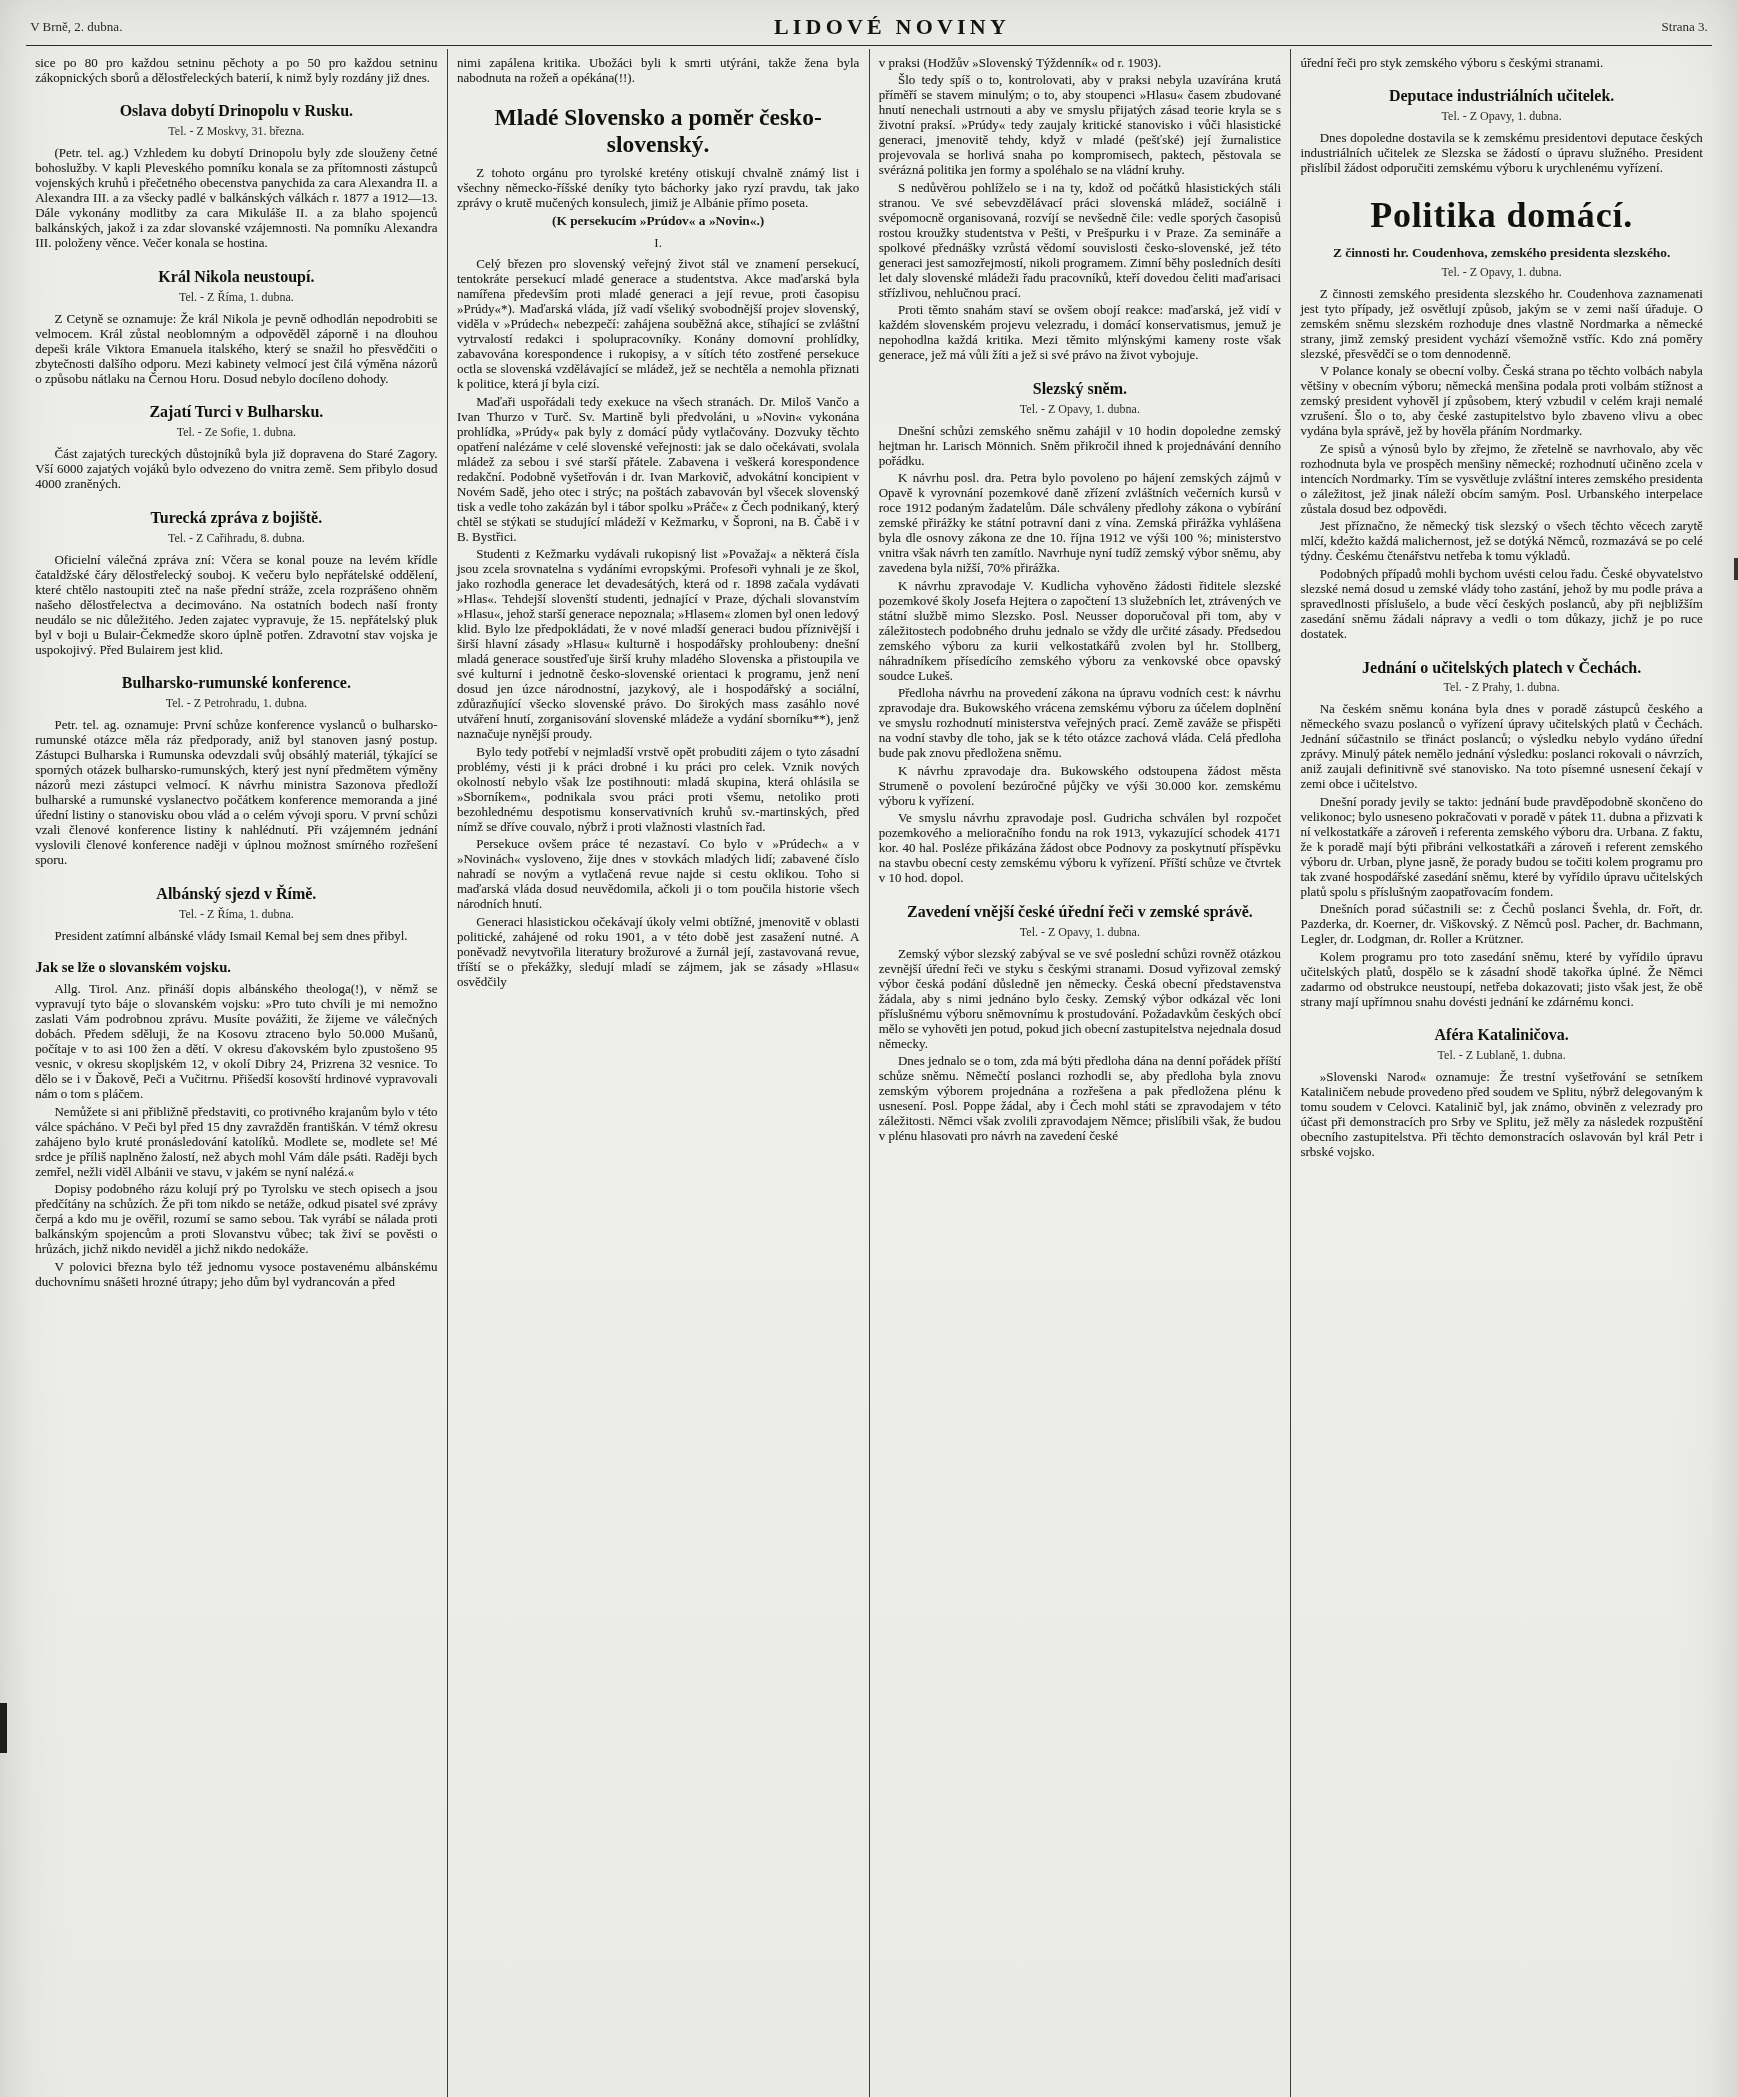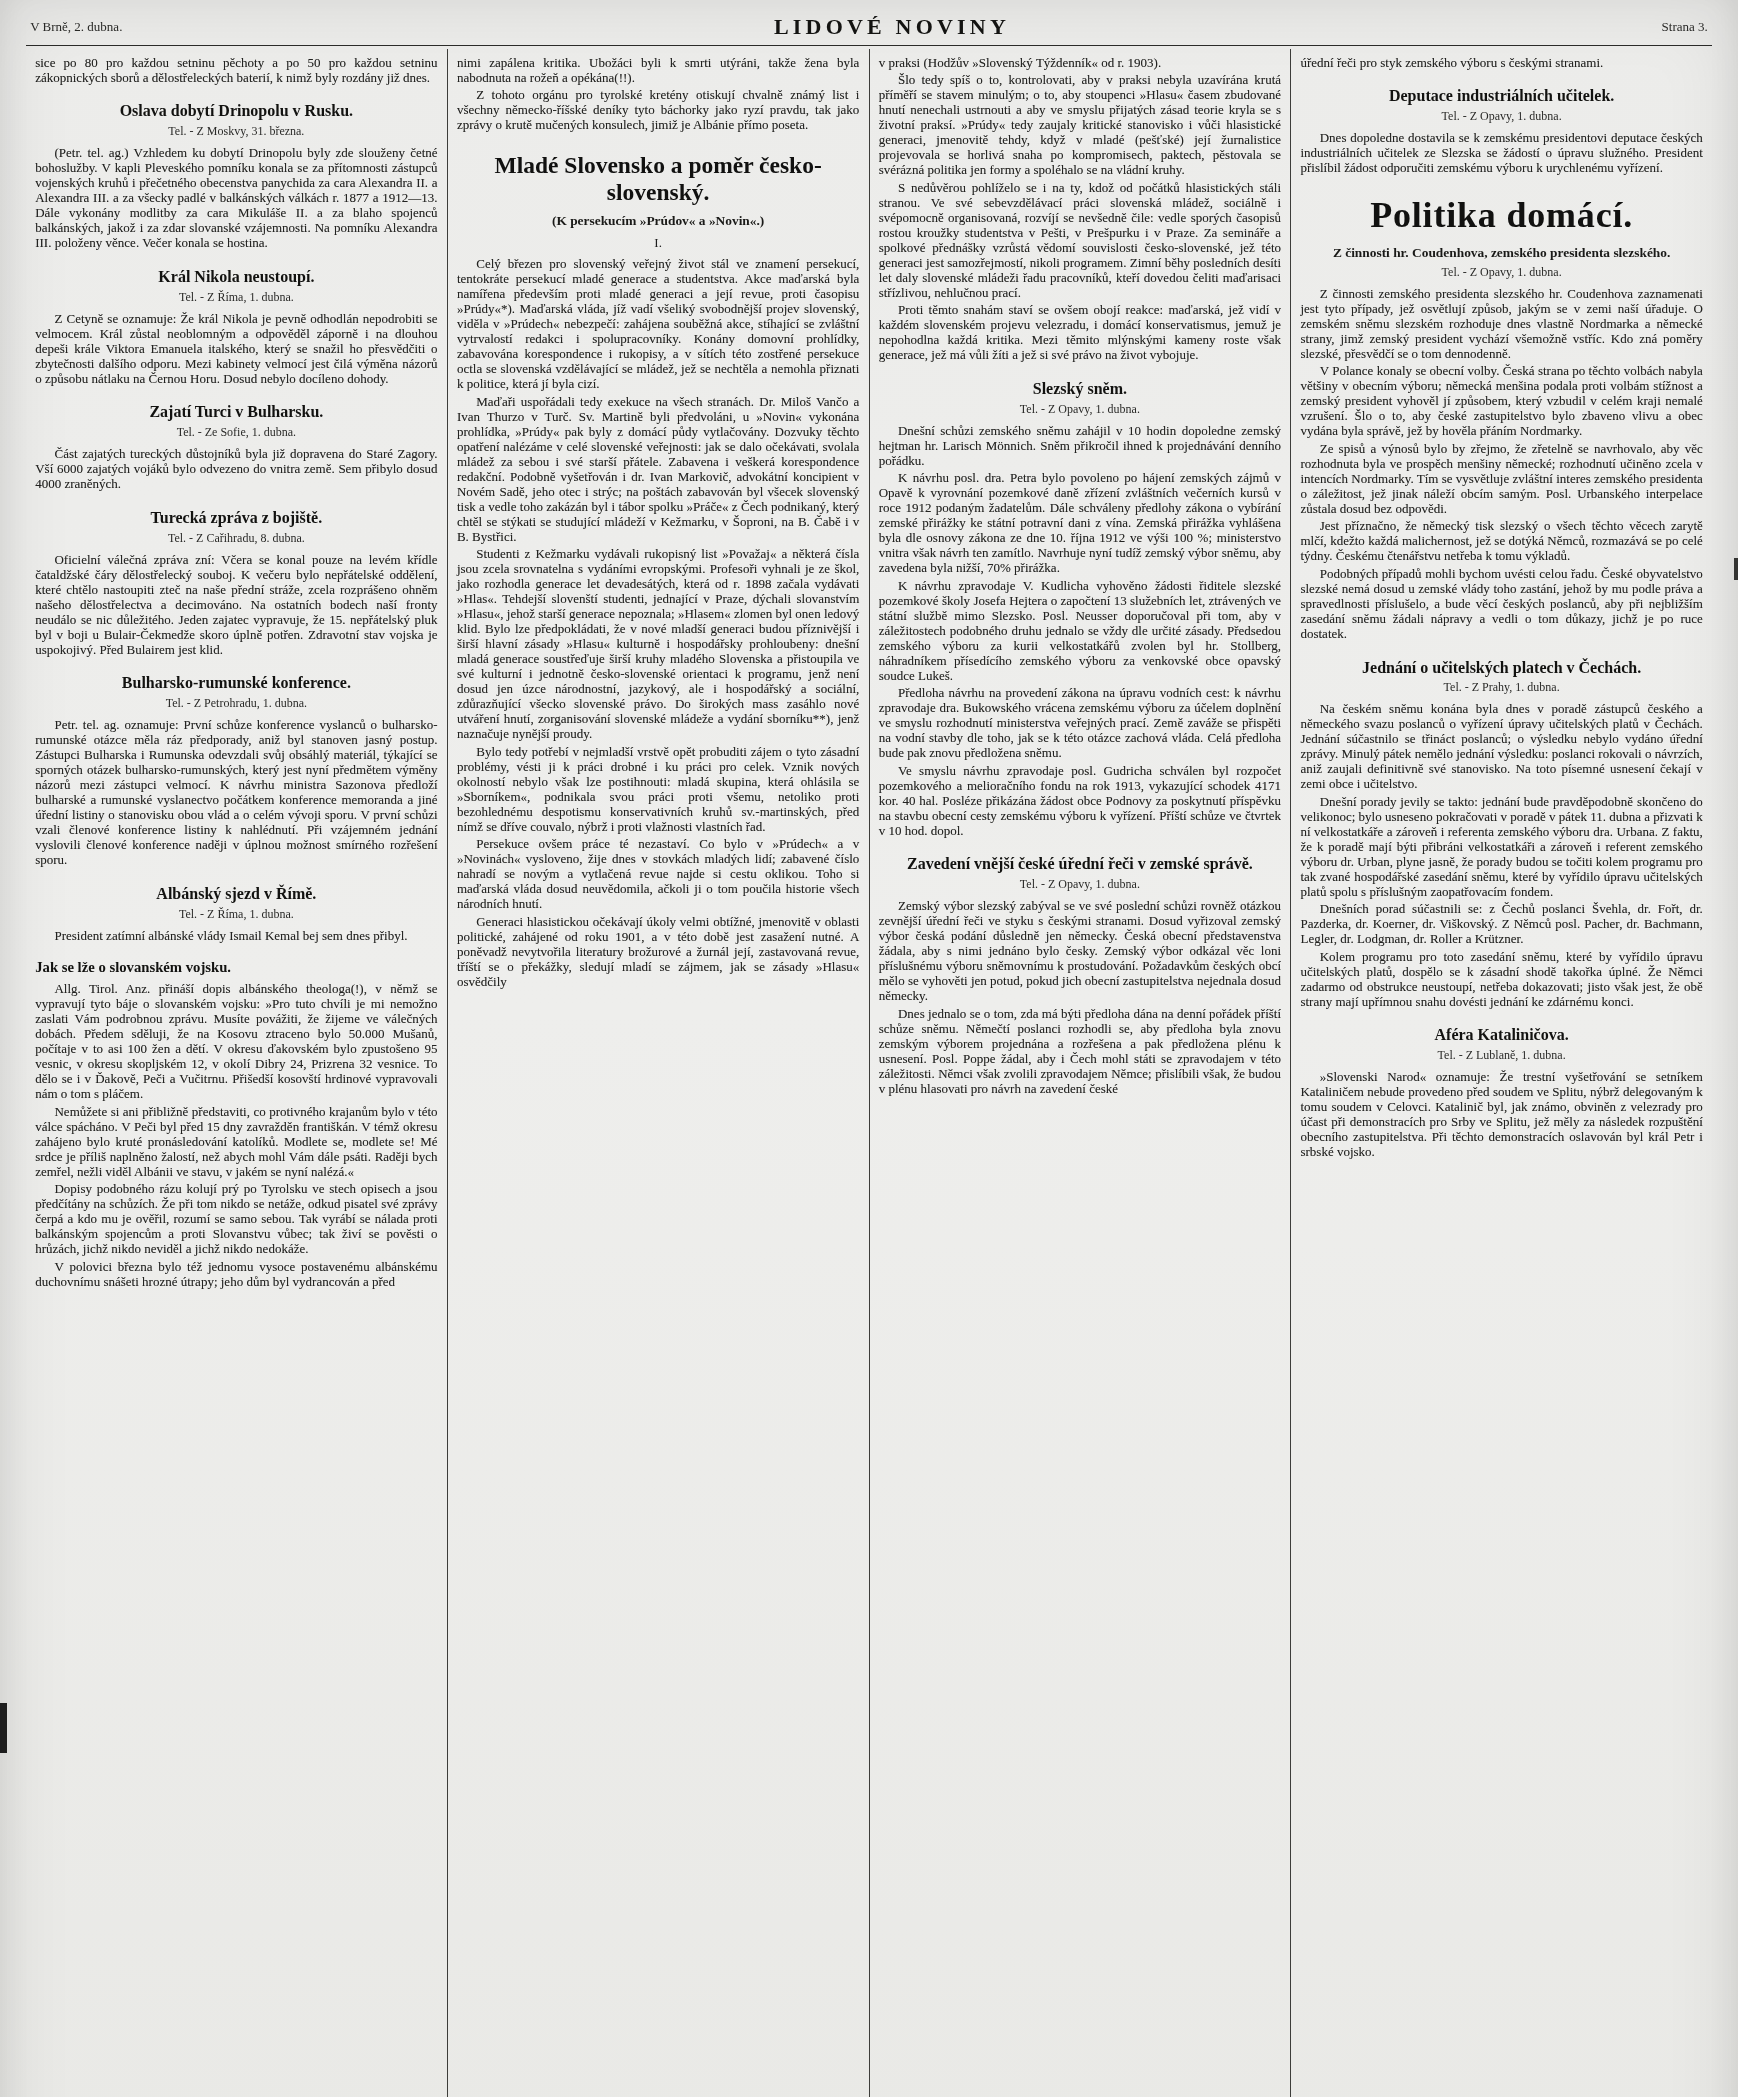--- a/index.html
+++ b/index.html
@@ -163,42 +163,43 @@
         <div class="blk tel">Tel. - Z Říma, 1. dubna.</div>
         <div class="blk p">President zatímní albánské vlády Ismail Kemal bej sem dnes přibyl.</div>
         <div class="blk h3">Jak se lže o slovanském vojsku.</div>
         <div class="blk p">Allg. Tirol. Anz. přináší dopis albánského theologa(!), v němž se vypravují tyto báje o slovanském vojsku: »Pro tuto chvíli je mi nemožno zaslati Vám podrobnou zprávu. Musíte povážiti, že žijeme ve válečných dobách. Předem sděluji, že na Kosovu ztraceno bylo 50.000 Mušanů, počítaje v to asi 100 žen a dětí. V okresu ďakovském bylo zpustošeno 95 vesnic, v okresu skopljském 12, v okolí Dibry 24, Prizrena 32 vesnice. To dělo se i v Ďakově, Peči a Vučitrnu. Přišedší kosovští hrdinové vypravovali nám o tom s pláčem.</div>
         <div class="blk p">Nemůžete si ani přibližně představiti, co protivného krajanům bylo v této válce spácháno. V Peči byl před 15 dny zavražděn františkán. V témž okresu zahájeno bylo kruté pronásledování katolíků. Modlete se, modlete se! Mé srdce je příliš naplněno žalostí, než abych mohl Vám dále psáti. Raději bych zemřel, nežli viděl Albánii ve stavu, v jakém se nyní nalézá.«</div>
         <div class="blk p">Dopisy podobného rázu kolují prý po Tyrolsku ve stech opisech a jsou předčítány na schůzích. Že při tom nikdo se netáže, odkud pisatel své zprávy čerpá a kdo mu je ověřil, rozumí se samo sebou. Tak vyrábí se nálada proti balkánským spojencům a proti Slovanstvu vůbec; tak živí se pověsti o hrůzách, jichž nikdo neviděl a jichž nikdo nedokáže.</div>
         <div class="blk p">V polovici března bylo též jednomu vysoce postavenému albánskému duchovnímu snášeti hrozné útrapy; jeho dům byl vydrancován a před</div>
       </div>
       <div class="col">
         <div class="blk cont">nimi zapálena kritika. Ubožáci byli k smrti utýráni, takže žena byla nabodnuta na rožeň a opékána(!!).</div>
+        <div class="blk hart">Mladé Slovensko a poměr česko-slovenský.</div>
         <div class="blk p">Z tohoto orgánu pro tyrolské kretény otiskují chvalně známý list i všechny německo-říšské deníky tyto báchorky jako ryzí pravdu, tak jako zprávy o krutě mučených konsulech, jimiž je Albánie přímo poseta.</div>
-        <div class="blk hart">Mladé Slovensko a poměr česko-slovenský.</div>
         <div class="blk sub">(K persekucím »Prúdov« a »Novin«.)</div>
         <div class="blk rom">I.</div>
         <div class="blk p">Celý březen pro slovenský veřejný život stál ve znamení persekucí, tentokráte persekucí mladé generace a studentstva. Akce maďarská byla namířena především proti mladé generaci a její revue, proti časopisu »Prúdy«*). Maďarská vláda, jíž vadí všeliký svobodnější projev slovenský, viděla v »Prúdech« nebezpečí: zahájena souběžná akce, stíhající se zvláštní vytrvalostí redakci i spolupracovníky. Konány domovní prohlídky, zabavována korespondence i rukopisy, a v sítích této zostřené persekuce octla se slovenská vzdělávající se mládež, jež se nechtěla a nemohla přiznati k politice, která jí byla cizí.</div>
         <div class="blk p">Maďaři uspořádali tedy exekuce na všech stranách. Dr. Miloš Vančo a Ivan Thurzo v Turč. Sv. Martině byli předvoláni, u »Novin« vykonána prohlídka, »Prúdy« pak byly z domácí půdy vytlačovány. Dozvuky těchto opatření nalézáme v celé slovenské veřejnosti: jak se dalo očekávati, svolala mládež za sebou i své starší přátele. Zabavena i veškerá korespondence redakční. Podobně vyšetřován i dr. Ivan Markovič, advokátní koncipient v Novém Sadě, jeho otec i strýc; na poštách zabavován byl všecek slovenský tisk a vedle toho zakázán byl i tábor spolku »Práče« z Čech podnikaný, který chtěl se stýkati se studující mládeží v Kežmarku, v Šoproni, na B. Čabě i v B. Bystřici.</div>
         <div class="blk p">Studenti z Kežmarku vydávali rukopisný list »Považaj« a některá čísla jsou zcela srovnatelna s vydáními evropskými. Profesoři vyhnali je ze škol, jako rozhodla generace let devadesátých, která od r. 1898 začala vydávati »Hlas«. Tehdejší slovenští studenti, jednající v Praze, dýchali slovanstvím »Hlasu«, jehož starší generace nepoznala; »Hlasem« zlomen byl onen ledový klid. Bylo lze předpokládati, že v nové mladší generaci budou příznivější i širší hlavní zásady »Hlasu« kulturně i hospodářsky prohloubeny: dnešní mladá generace soustřeďuje širší kruhy mladého Slovenska a přistoupila ve své kulturní i jednotně česko-slovenské orientaci k programu, jenž není dosud jen úzce národnostní, jazykový, ale i hospodářský a sociální, zdůrazňující všecko slovenské právo. Do širokých mass zasáhlo nové utváření hnutí, zorganisování slovenské mládeže a vydání sborníku**), jenž naznačuje nynější proudy.</div>
         <div class="blk p">Bylo tedy potřebí v nejmladší vrstvě opět probuditi zájem o tyto zásadní problémy, vésti ji k práci drobné i ku práci pro celek. Vznik nových okolností nebylo však lze postihnouti: mladá skupina, která ohlásila se »Sborníkem«, podnikala svou práci proti všemu, netoliko proti bezohlednému despotismu konservativních kruhů sv.-martinských, před nímž se dříve couvalo, nýbrž i proti vlažnosti vlastních řad.</div>
         <div class="blk p">Persekuce ovšem práce té nezastaví. Co bylo v »Prúdech« a v »Novinách« vysloveno, žije dnes v stovkách mladých lidí; zabavené číslo nahradí se novým a vytlačená revue najde si cestu oklikou. Toho si maďarská vláda dosud neuvědomila, ačkoli ji o tom poučila historie všech národních hnutí.</div>
         <div class="blk p">Generaci hlasistickou očekávají úkoly velmi obtížné, jmenovitě v oblasti politické, zahájené od roku 1901, a v této době jest zasažení nutné. A poněvadž nevytvořila literatury brožurové a žurnál její, zastavovaná revue, tříští se o překážky, sledují mladí se zájmem, jak se zásady »Hlasu« osvědčily</div>
       </div>
       <div class="col">
         <div class="blk cont">v praksi (Hodžův »Slovenský Týždenník« od r. 1903).</div>
         <div class="blk p">Šlo tedy spíš o to, kontrolovati, aby v praksi nebyla uzavírána krutá příměří se stavem minulým; o to, aby stoupenci »Hlasu« časem zbudované hnutí nenechali ustrnouti a aby ve smyslu přijatých zásad teorie kryla se s životní praksí. »Prúdy« tedy zaujaly kritické stanovisko i vůči hlasistické generaci, jmenovitě tehdy, když v mladé (pešťské) její žurnalistice projevovala se horlivá snaha po kompromisech, paktech, pěstovala se svérázná politika jen formy a spoléhalo se na vládní kruhy.</div>
         <div class="blk p">S nedůvěrou pohlíželo se i na ty, kdož od počátků hlasistických stáli stranou. Ve své sebevzdělávací práci slovenská mládež, sociálně i svépomocně organisovaná, rozvíjí se nevšedně čile: vedle sporých časopisů rostou kroužky studentstva v Pešti, v Prešpurku i v Praze. Za semináře a spolkové přednášky vzrůstá vědomí souvislosti česko-slovenské, jež této generaci jest samozřejmostí, nikoli programem. Zimní běhy posledních desíti let daly slovenské mládeži řadu pracovníků, kteří dovedou čeliti maďarisaci střízlivou, nehlučnou prací.</div>
         <div class="blk p">Proti těmto snahám staví se ovšem obojí reakce: maďarská, jež vidí v každém slovenském projevu velezradu, i domácí konservatismus, jemuž je nepohodlna každá kritika. Mezi těmito mlýnskými kameny roste však generace, jež má vůli žíti a jež si své právo na život vybojuje.</div>
         <div class="blk h2">Slezský sněm.</div>
         <div class="blk tel">Tel. - Z Opavy, 1. dubna.</div>
         <div class="blk p">Dnešní schůzi zemského sněmu zahájil v 10 hodin dopoledne zemský hejtman hr. Larisch Mönnich. Sněm přikročil ihned k projednávání denního pořádku.</div>
         <div class="blk p">K návrhu posl. dra. Petra bylo povoleno po hájení zemských zájmů v Opavě k vyrovnání pozemkové daně zřízení zvláštních večerních kursů v roce 1912 podaným žadatelům. Dále schváleny předlohy zákona o vybírání zemské přirážky ke státní potravní dani z vína. Zemská přirážka vyhlášena byla dle osnovy zákona ze dne 10. října 1912 ve výši 100 %; ministerstvo vnitra však návrh ten zamítlo. Navrhuje nyní tudíž zemský výbor sněmu, aby zavedena byla nižší, 70% přirážka.</div>
         <div class="blk p">K návrhu zpravodaje V. Kudlicha vyhověno žádosti řiditele slezské pozemkové školy Josefa Hejtera o započtení 13 služebních let, ztrávených ve státní službě mimo Slezsko. Posl. Neusser doporučoval při tom, aby v záležitostech podobného druhu jednalo se vždy dle určité zásady. Předsedou zemského výboru za kurii velkostatkářů zvolen byl hr. Stollberg, náhradníkem přísedícího zemského výboru za venkovské obce opavský soudce Lukeš.</div>
         <div class="blk p">Předloha návrhu na provedení zákona na úpravu vodních cest: k návrhu zpravodaje dra. Bukowského vrácena zemskému výboru za účelem doplnění ve smyslu rozhodnutí ministerstva veřejných prací. Země zaváže se přispěti na vodní stavby dle toho, jak se k této otázce zachová vláda. Celá předloha bude pak znovu předložena sněmu.</div>
+        <div class="blk p">K návrhu zpravodaje dra. Bukowského odstoupena žádost města Strumeně o povolení bezúročné půjčky ve výši 30.000 kor. zemskému výboru k vyřízení.</div>
         <div class="blk p">Ve smyslu návrhu zpravodaje posl. Gudricha schválen byl rozpočet pozemkového a melioračního fondu na rok 1913, vykazující schodek 4171 kor. 40 hal. Posléze přikázána žádost obce Podnovy za poskytnutí příspěvku na stavbu obecní cesty zemskému výboru k vyřízení. Příští schůze ve čtvrtek v 10 hod. dopol.</div>
         <div class="blk h2">Zavedení vnější české úřední řeči v zemské správě.</div>
         <div class="blk tel">Tel. - Z Opavy, 1. dubna.</div>
         <div class="blk p">Zemský výbor slezský zabýval se ve své poslední schůzi rovněž otázkou zevnější úřední řeči ve styku s českými stranami. Dosud vyřizoval zemský výbor česká podání důsledně jen německy. Česká obecní představenstva žádala, aby s nimi jednáno bylo česky. Zemský výbor odkázal věc loni příslušnému výboru sněmovnímu k prostudování. Požadavkům českých obcí mělo se vyhověti jen potud, pokud jich obecní zastupitelstva nejednala dosud německy.</div>
         <div class="blk p">Dnes jednalo se o tom, zda má býti předloha dána na denní pořádek příští schůze sněmu. Němečtí poslanci rozhodli se, aby předloha byla znovu zemským výborem projednána a rozřešena a pak předložena plénu k usnesení. Posl. Poppe žádal, aby i Čech mohl státi se zpravodajem v této záležitosti. Němci však zvolili zpravodajem Němce; přislíbili však, že budou v plénu hlasovati pro návrh na zavedení české</div>
       </div>
       <div class="col">
         <div class="blk cont">úřední řeči pro styk zemského výboru s českými stranami.</div>
         <div class="blk h2">Deputace industriálních učitelek.</div>
         <div class="blk tel">Tel. - Z Opavy, 1. dubna.</div>

